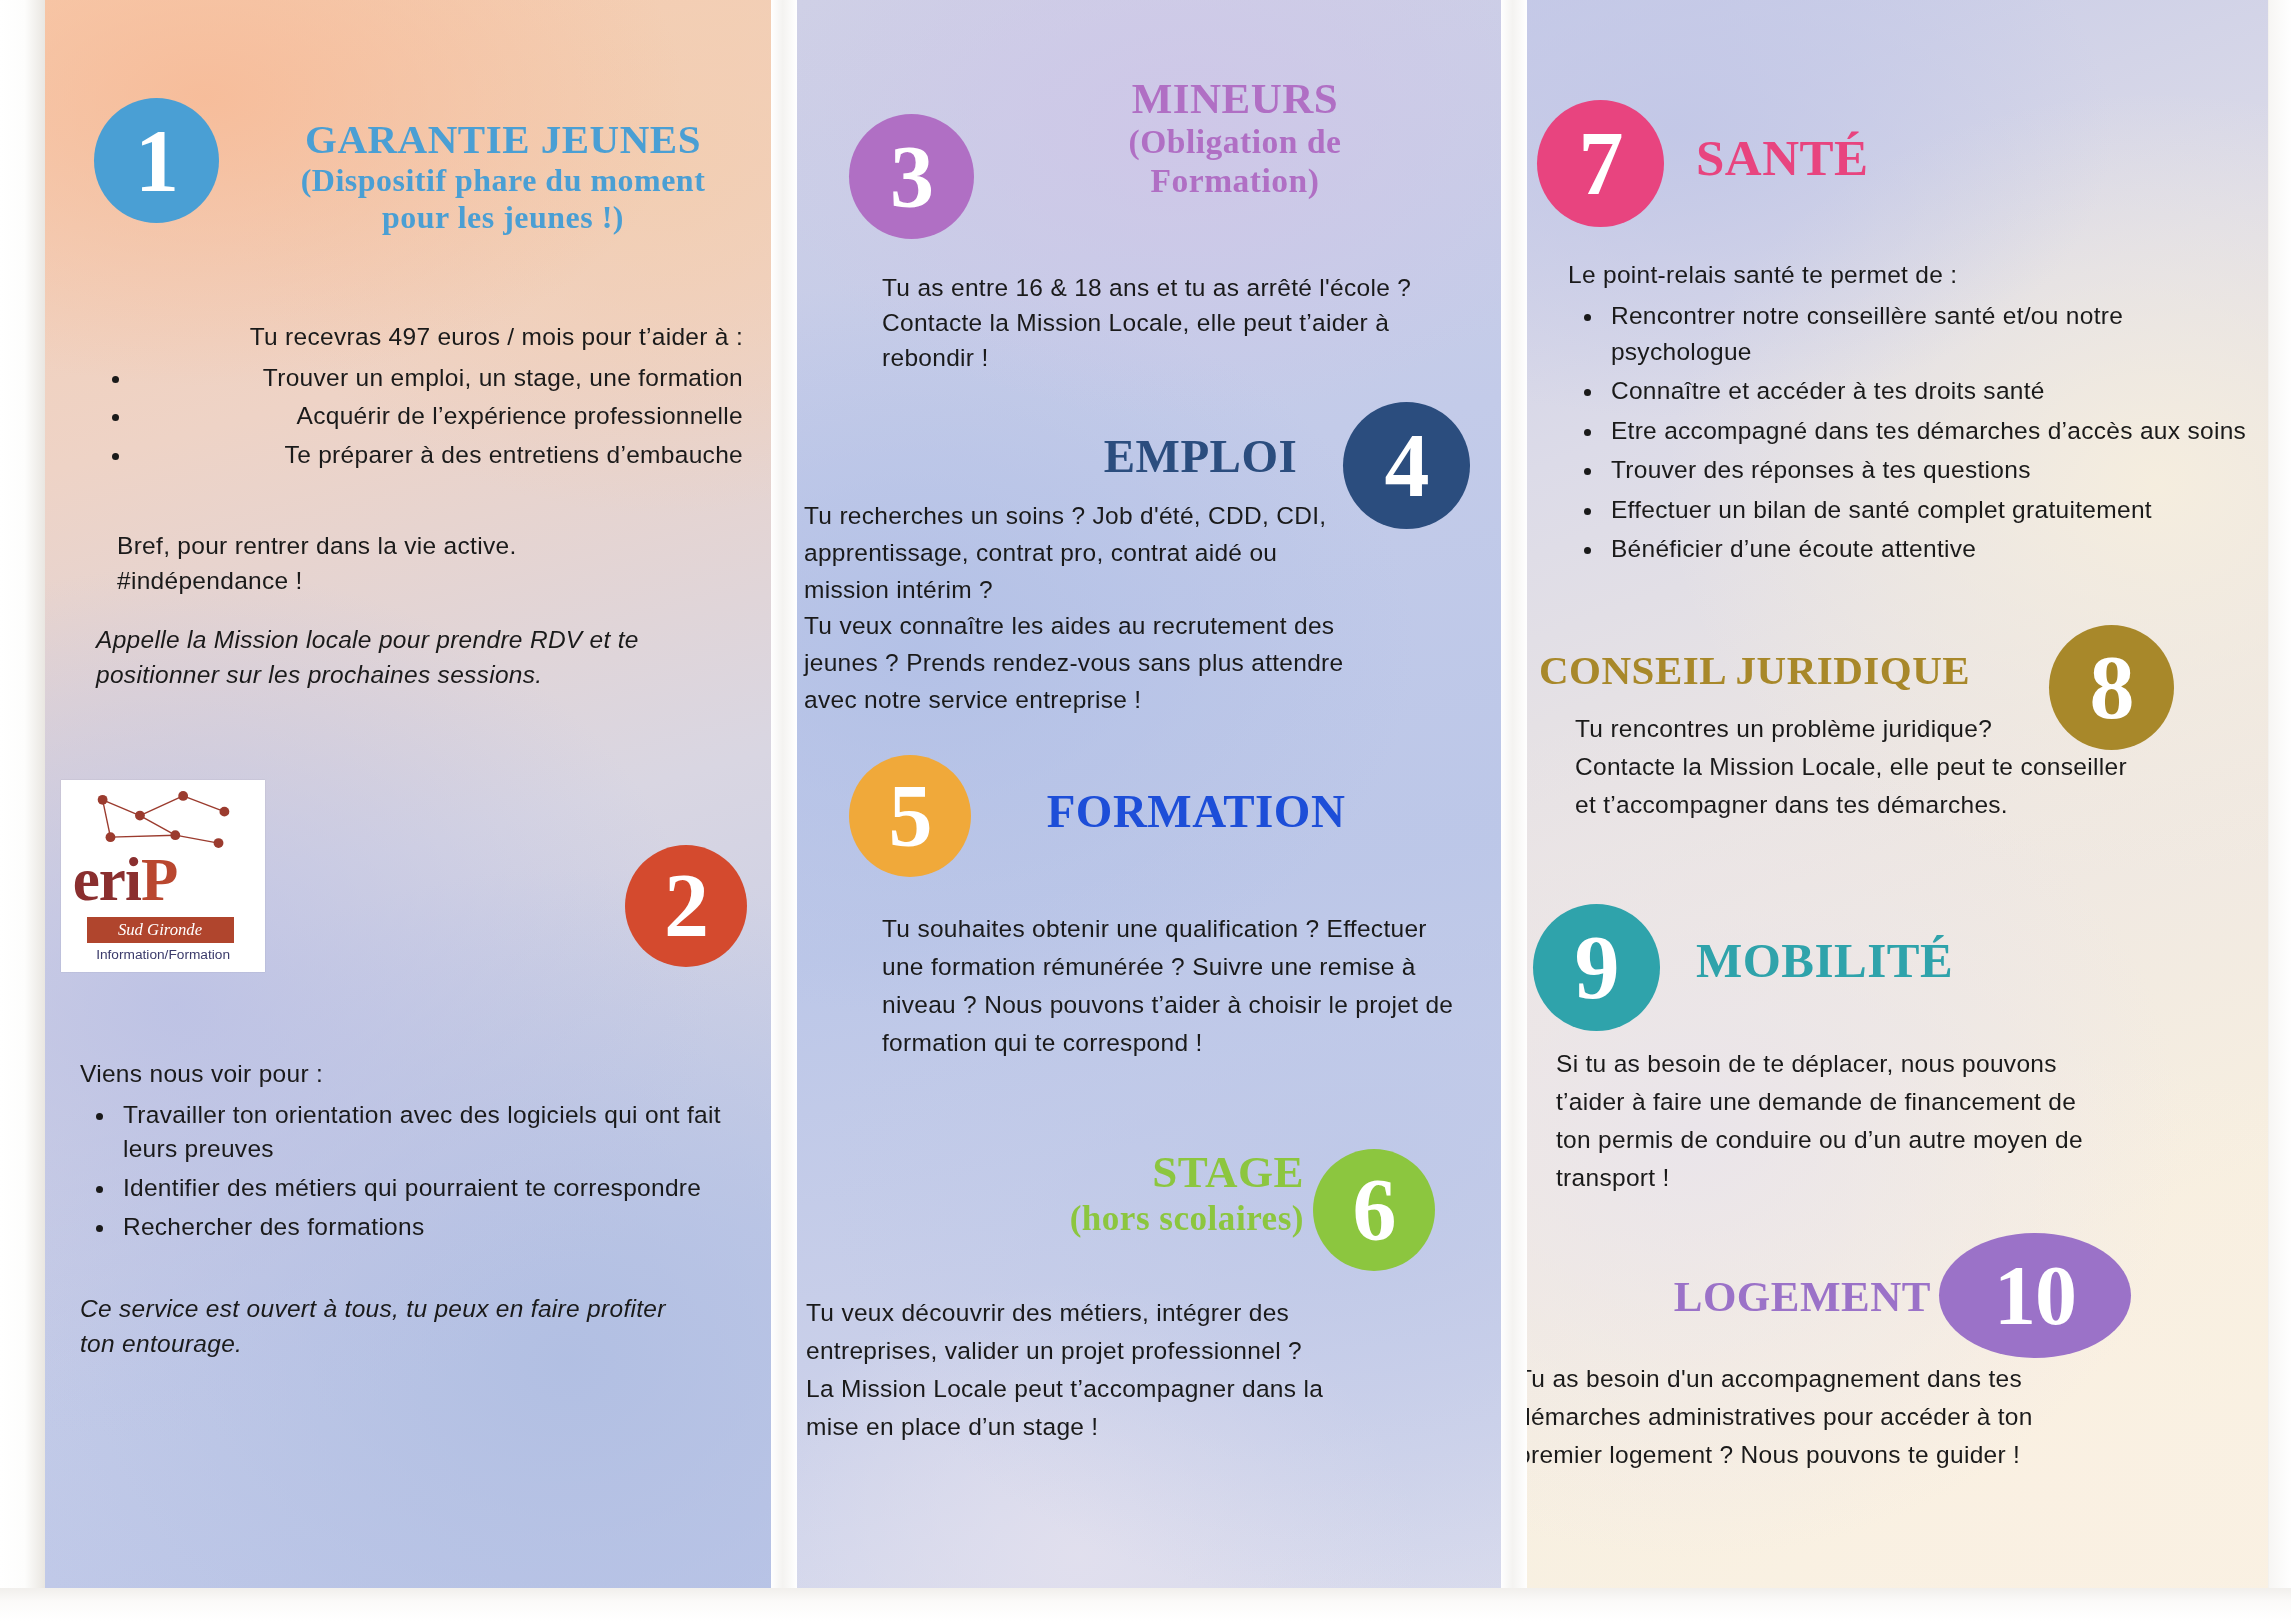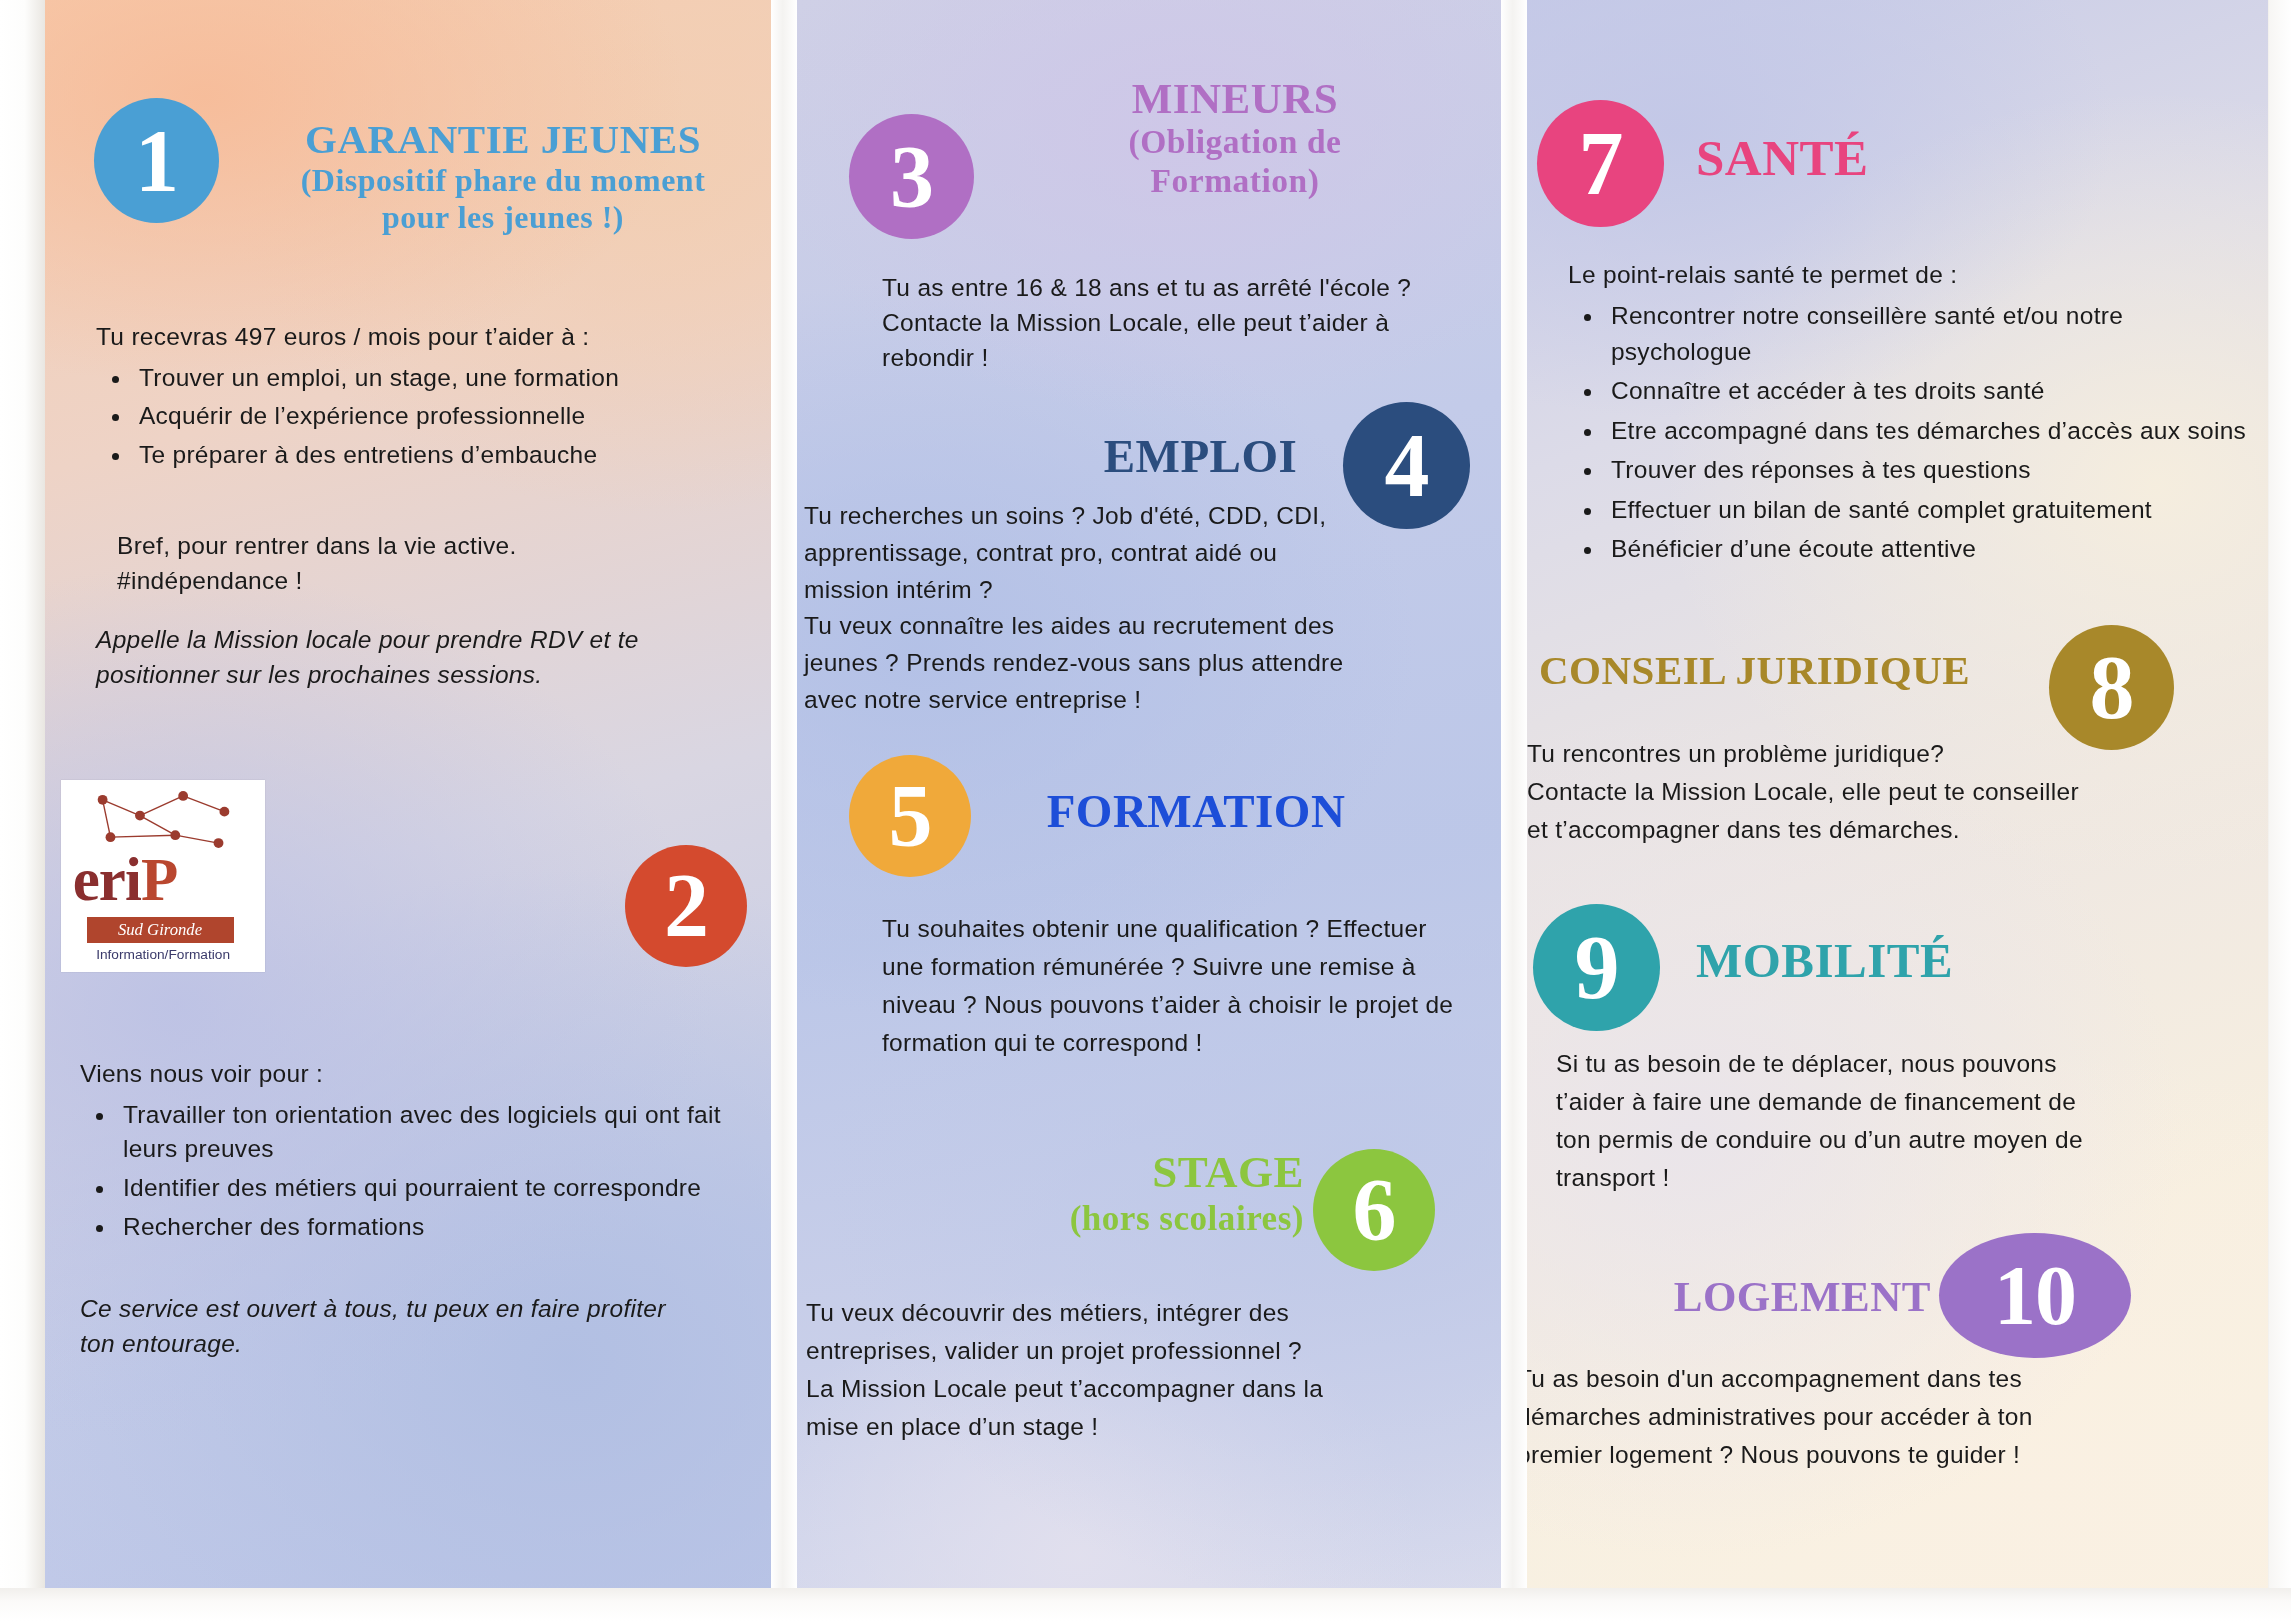--- a/index.html
+++ b/index.html
@@ -179,21 +179,21 @@
   <div class="num-circle content" style="left:94px; top:98px; width:125px; height:125px; background:#4a9fd4; font-size:88px;">
     <span>1</span>
   </div>
 
   <div class="heading content" style="left:253px; top:116px; width:500px; text-align:center; color:#4a9fd4; font-size:41px;">
     <span>GARANTIE JEUNES</span>
     <span class="sub">(Dispositif phare du moment</span>
     <span class="sub">pour les jeunes !)</span>
   </div>
 
-  <div class="body-text content" style="left:96px; top:320px; width:647px;">
+  <div class="body-text content" style="left:96px; top:320px; width:647px;text-align:right;">
     <div>Tu recevras 497 euros / mois pour t’aider à :</div>
     <ul class="bullets">
       <li>Trouver un emploi, un stage, une formation</li>
       <li>Acquérir de l’expérience professionnelle</li>
       <li>Te préparer à des entretiens d’embauche</li>
     </ul>
   </div>
 
   <div class="body-text content" style="left:96px; top:529px; width:647px;margin-left:21px;">
     <div>Bref, pour rentrer dans la vie active.</div>
@@ -335,21 +335,21 @@
   </div>
 
   <div class="num-circle content" style="left:2049px; top:625px; width:125px; height:125px; background:#a8882a; font-size:90px;">
     <span>8</span>
   </div>
 
   <div class="heading content" style="left:1539px; top:647px; width:500px; color:#a8882a; font-size:41px;">
     <span>CONSEIL JURIDIQUE</span>
   </div>
 
-  <div class="body-text content" style="left:1527px; top:735px; width:686px; line-height:1.55;">
+  <div class="body-text content" style="left:1527px; top:710px; width:686px; line-height:1.55;padding-left:48px;">
     <div>Tu rencontres un problème juridique?</div>
     <div>Contacte la Mission Locale, elle peut te conseiller</div>
     <div>et t’accompagner dans tes démarches.</div>
   </div>
 
   <div class="num-circle content" style="left:1533px; top:904px; width:127px; height:127px; background:#2fa3ab; font-size:90px;">
     <span>9</span>
   </div>
 
   <div class="heading content" style="left:1696px; top:933px; width:353px; text-align:left; color:#2fa3ab; font-size:49px;">

